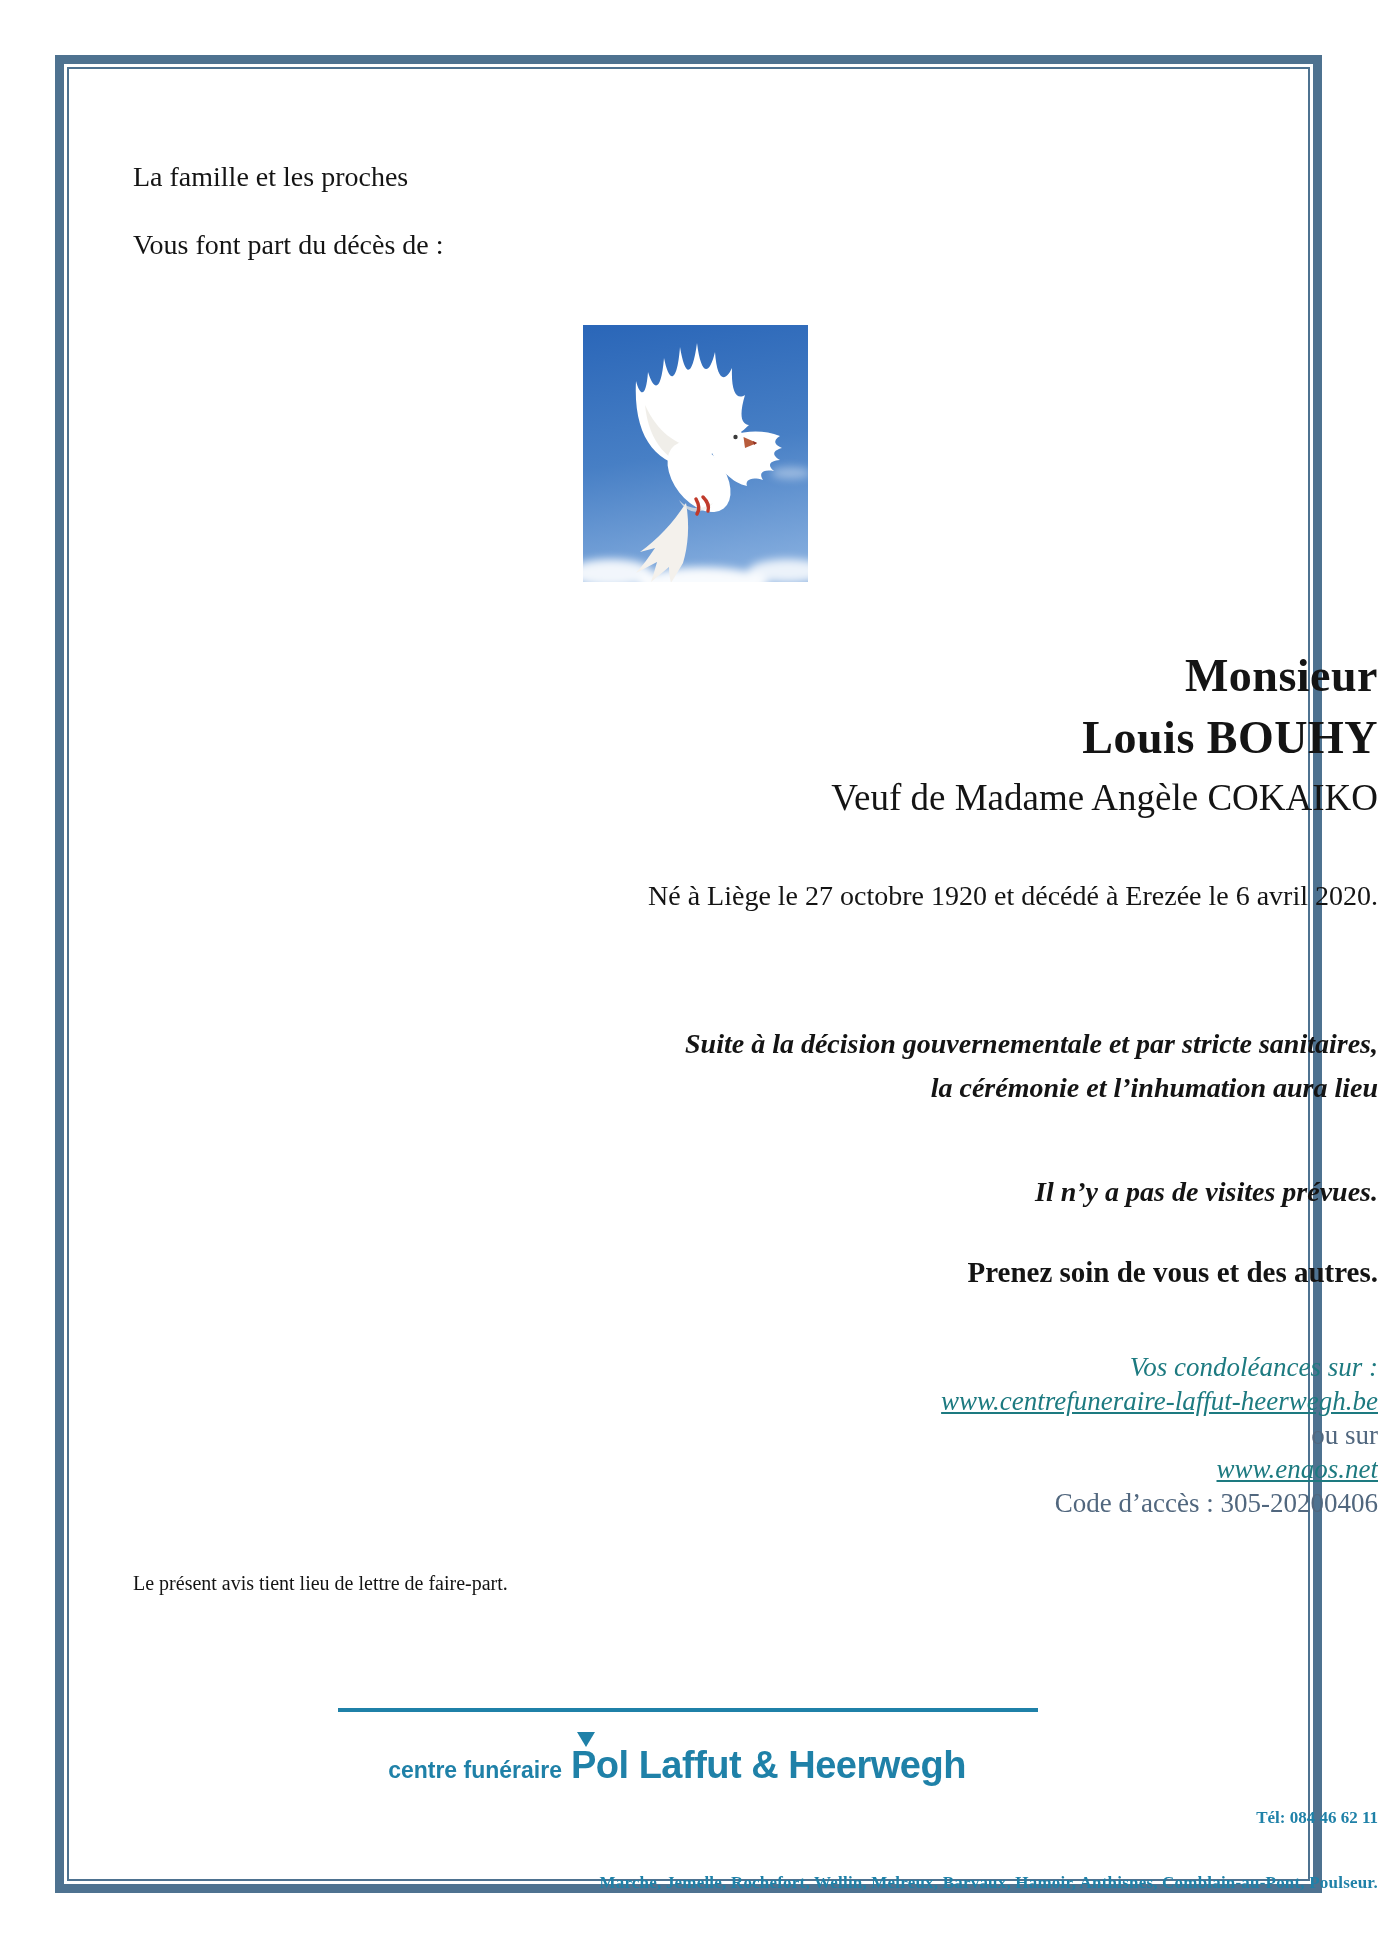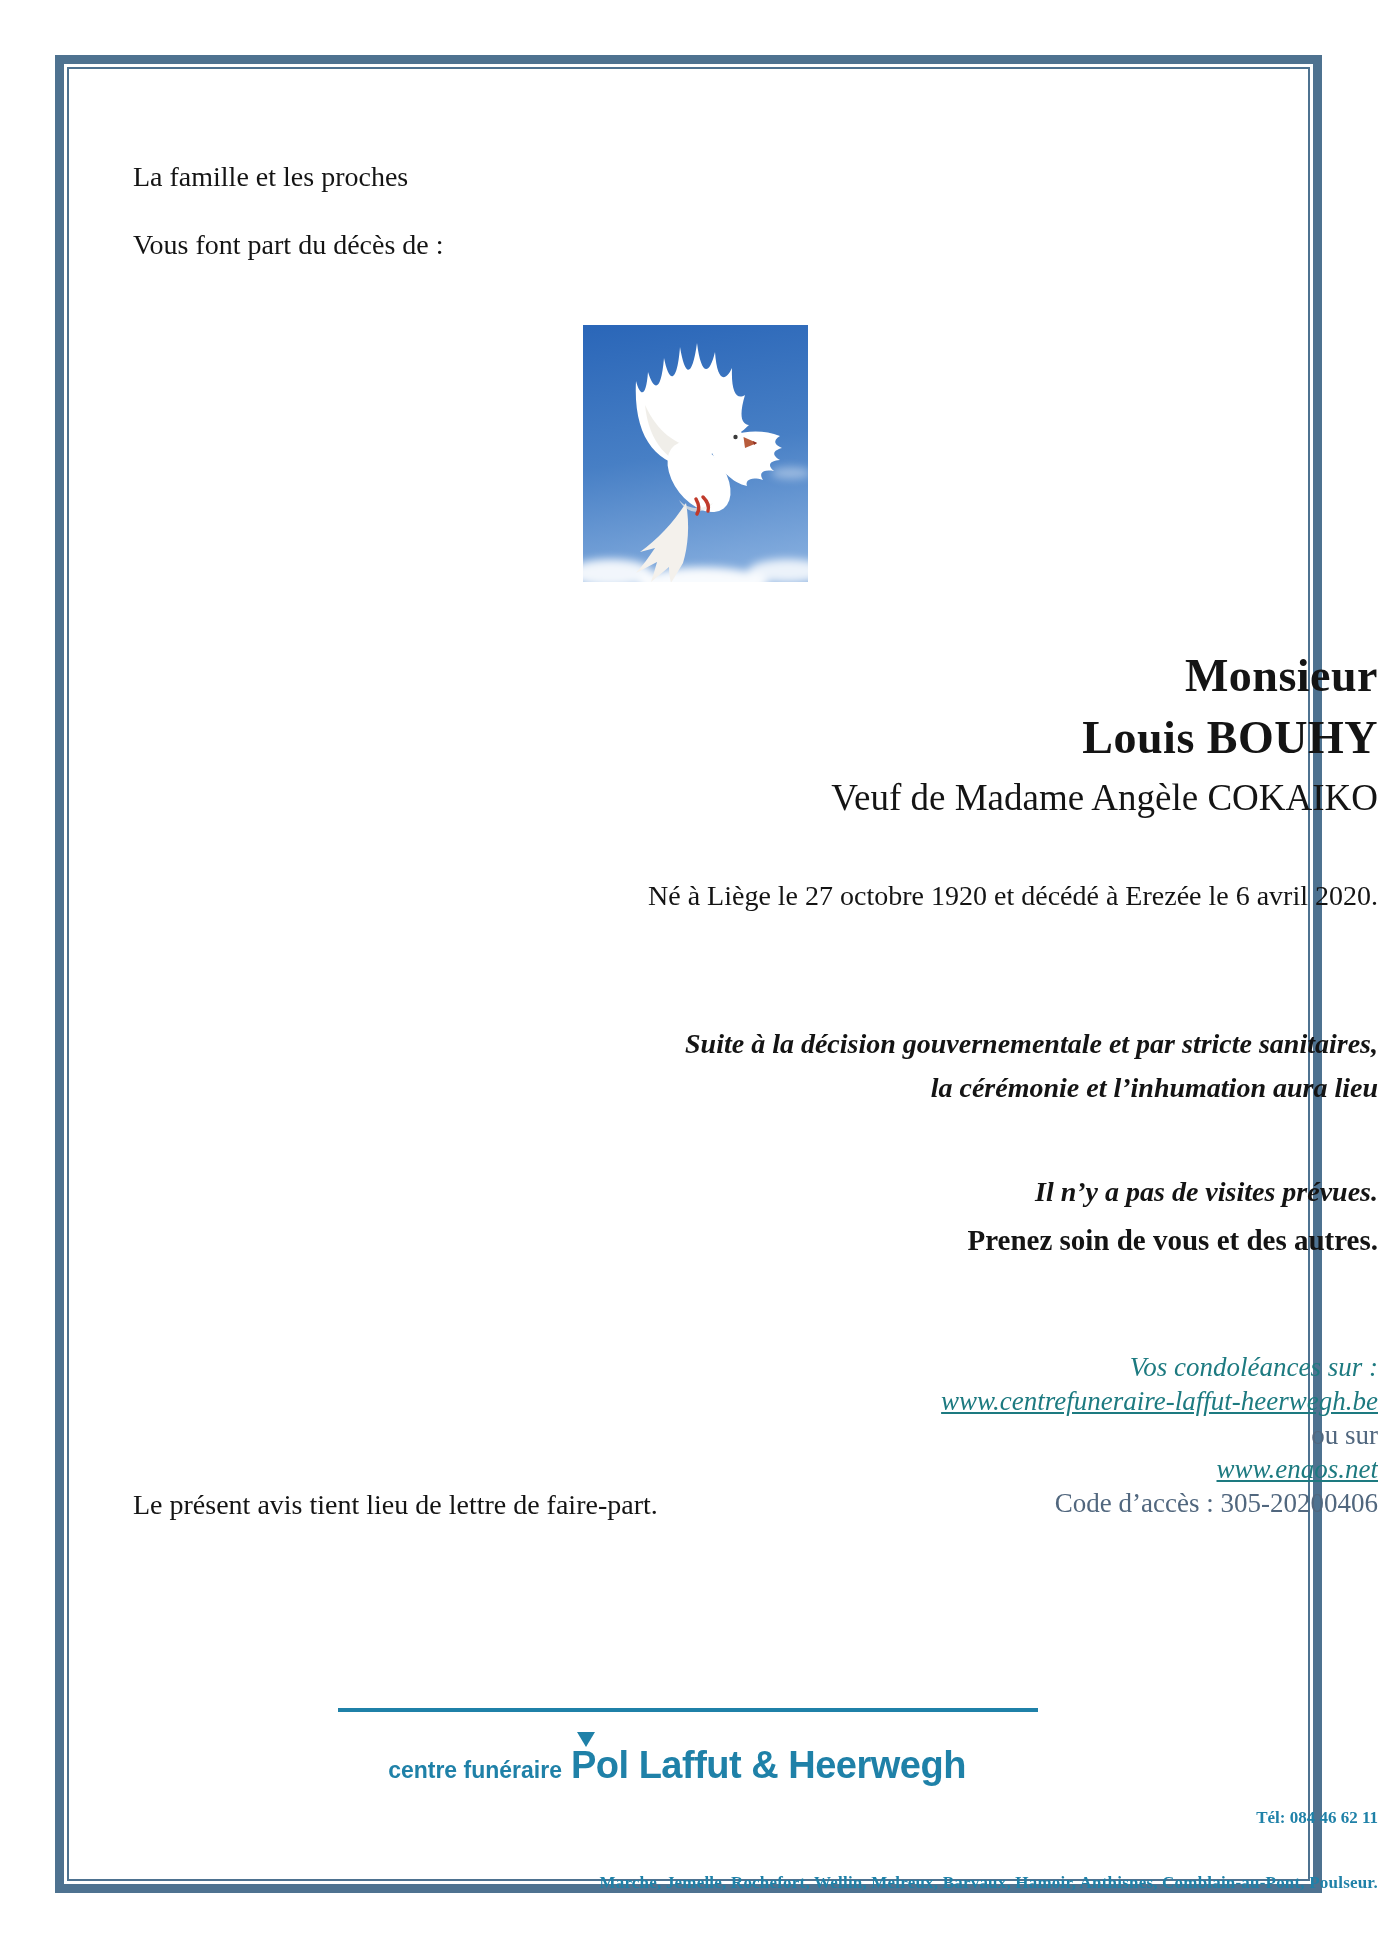--- a/index.html
+++ b/index.html
@@ -35,26 +35,26 @@
   }
   .dove-photo svg{display:block;width:100%;height:100%;}
   .title-block{top:645px;}
   .title-salutation,.title-name{
     font-size:46px;font-weight:bold;line-height:62px;letter-spacing:0.5px;
   }
   .title-widow{font-size:37px;line-height:58px;padding-left:45px;}
   .dates-line{top:880px;font-size:28px;}
   .covid-block{top:1022px;font-size:28px;font-weight:bold;font-style:italic;line-height:44px;}
   .no-visits{top:1176px;font-size:28px;font-weight:bold;font-style:italic;}
-  .take-care{top:1224px;font-size:29px;font-weight:bold;}
+  .take-care{top:1256px;font-size:29px;font-weight:bold;}
   .condolences{top:1350px;line-height:34px;font-size:27px;}
   .cond-title{color:var(--link-teal);font-style:italic;}
   .cond-link{color:var(--link-teal);font-style:italic;text-decoration:underline;display:inline-block;}
   .cond-or,.cond-code{color:var(--slate);}
-  .notice-line{left:133px;top:1489px;font-size:28px;}
+  .notice-line{left:133px;top:1572px;font-size:20px;}
   .footer-rule{
     left:338px;top:1708px;width:700px;height:4px;
     background:var(--logo-teal);
   }
   .footer-triangle{
     left:577px;top:1732px;width:0;height:0;
     border-left:9px solid transparent;
     border-right:9px solid transparent;
     border-top:15px solid var(--logo-teal);
   }

